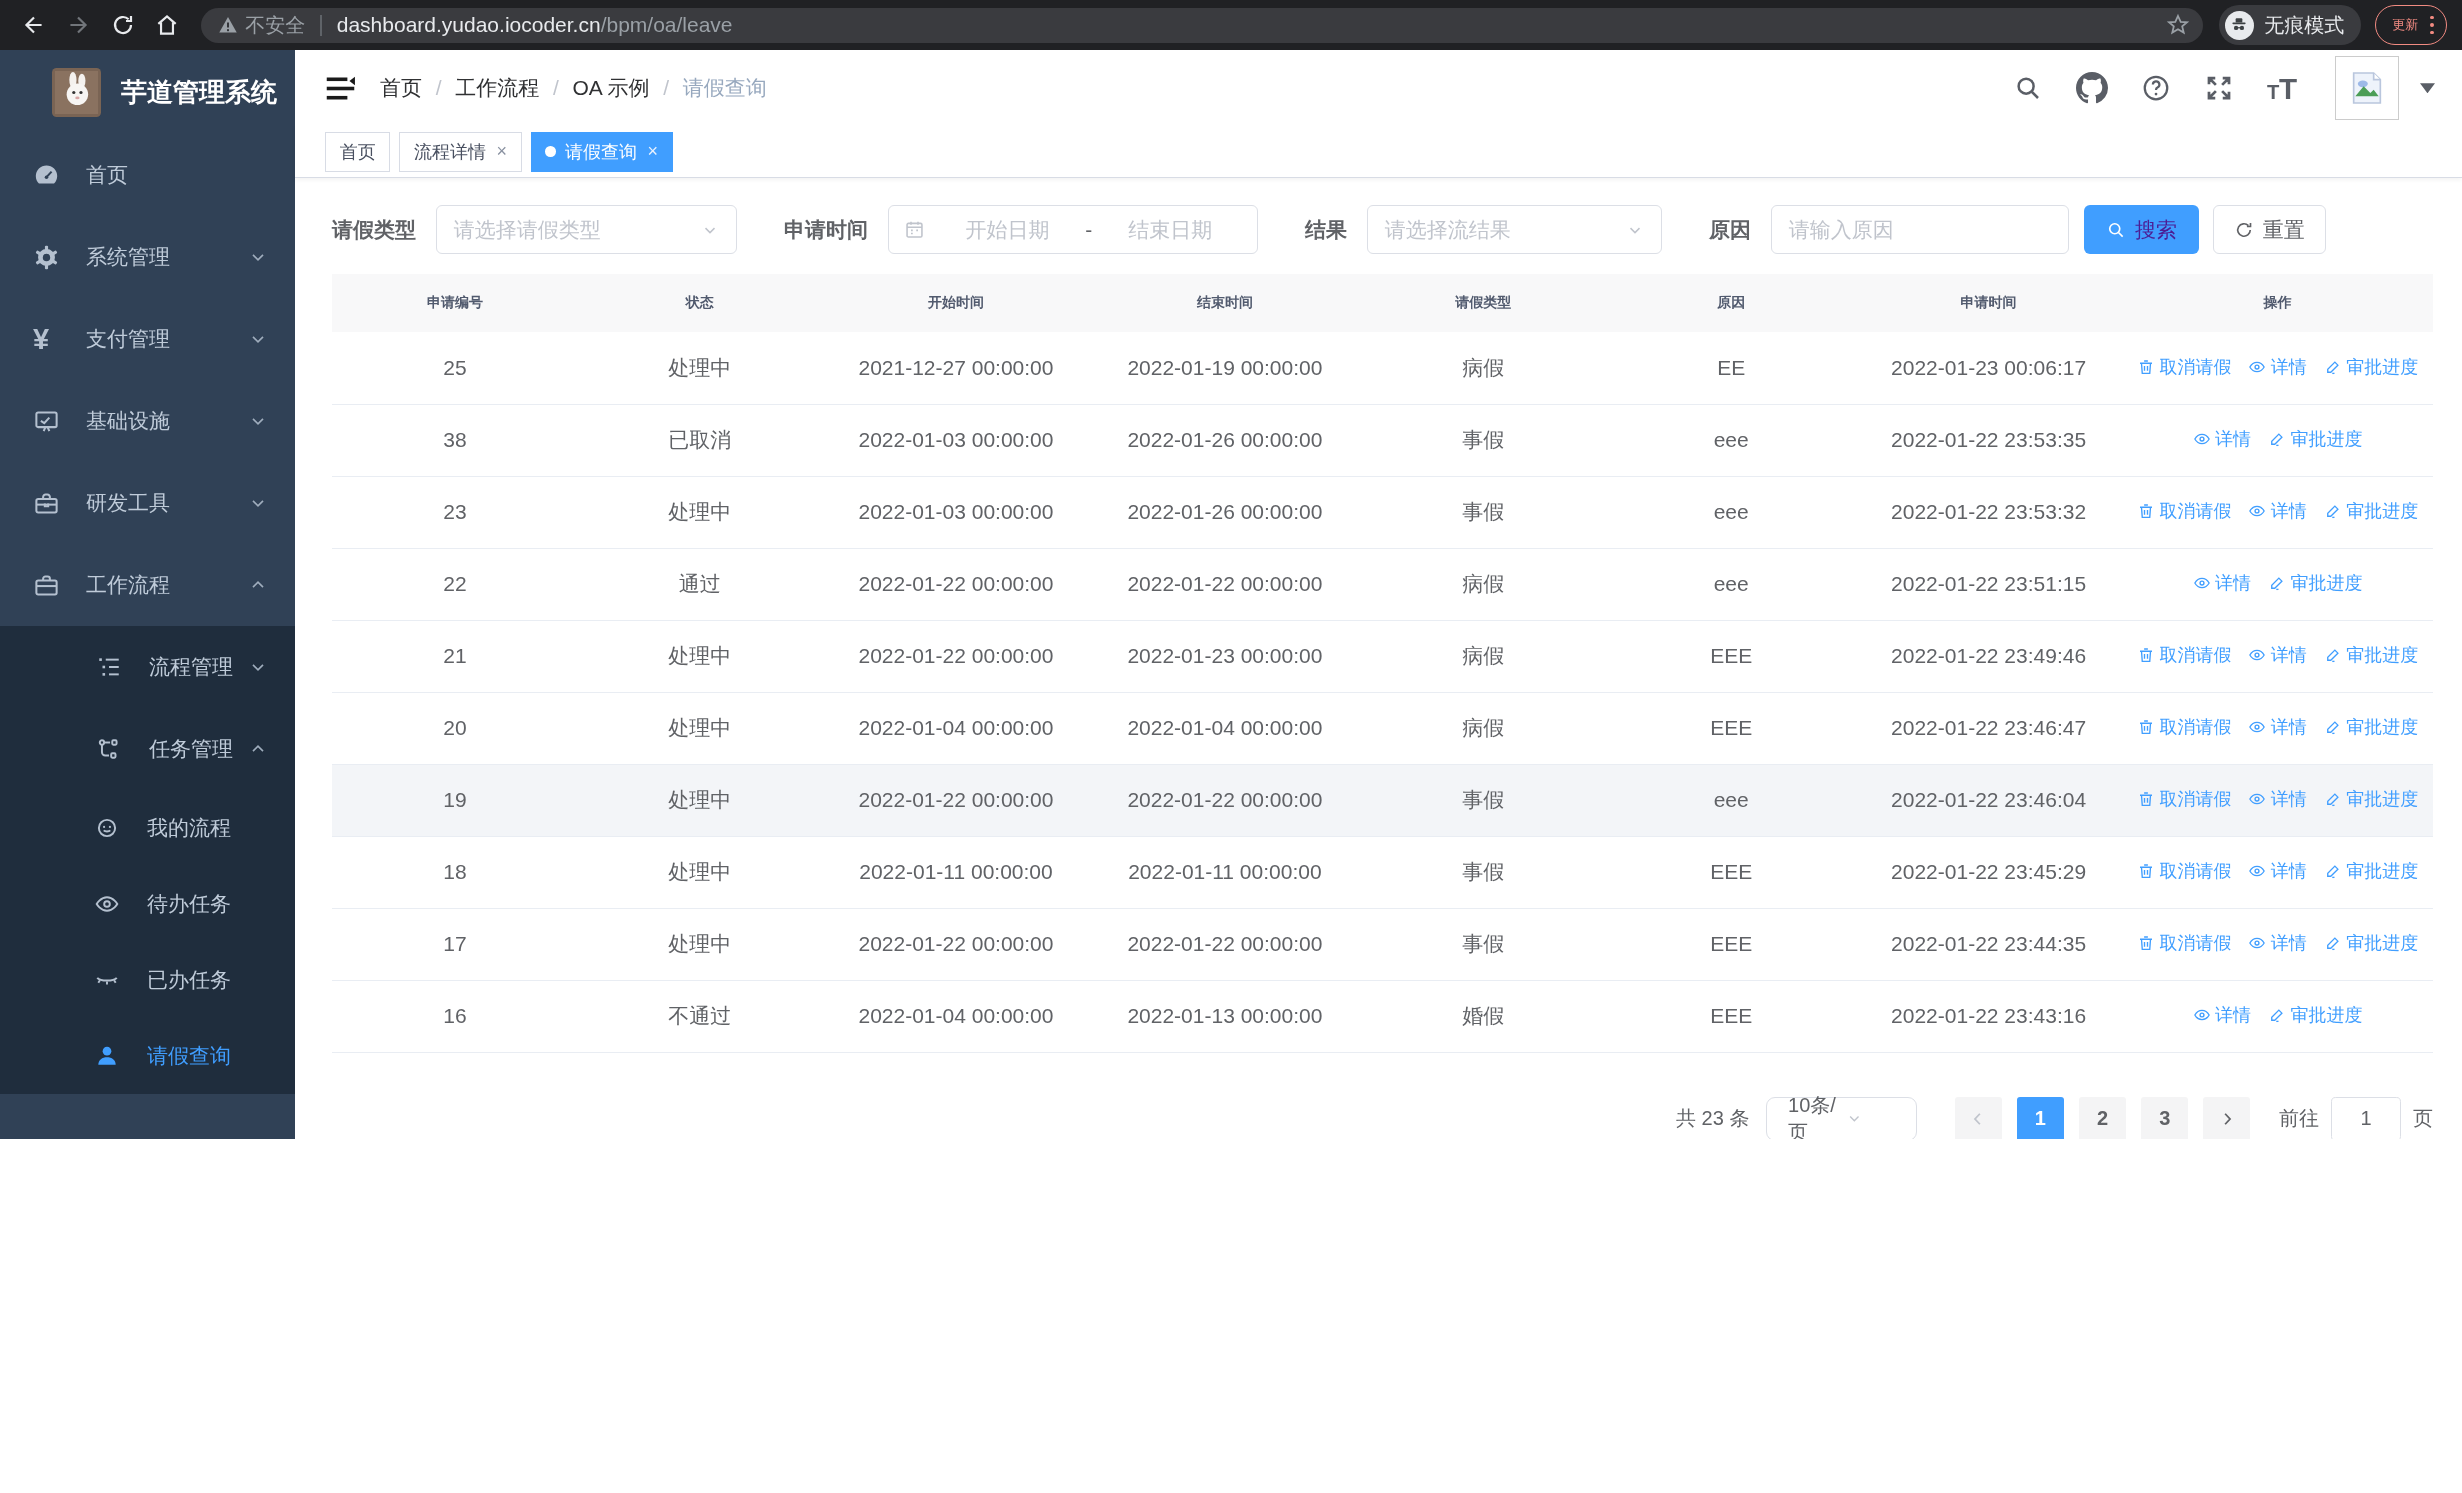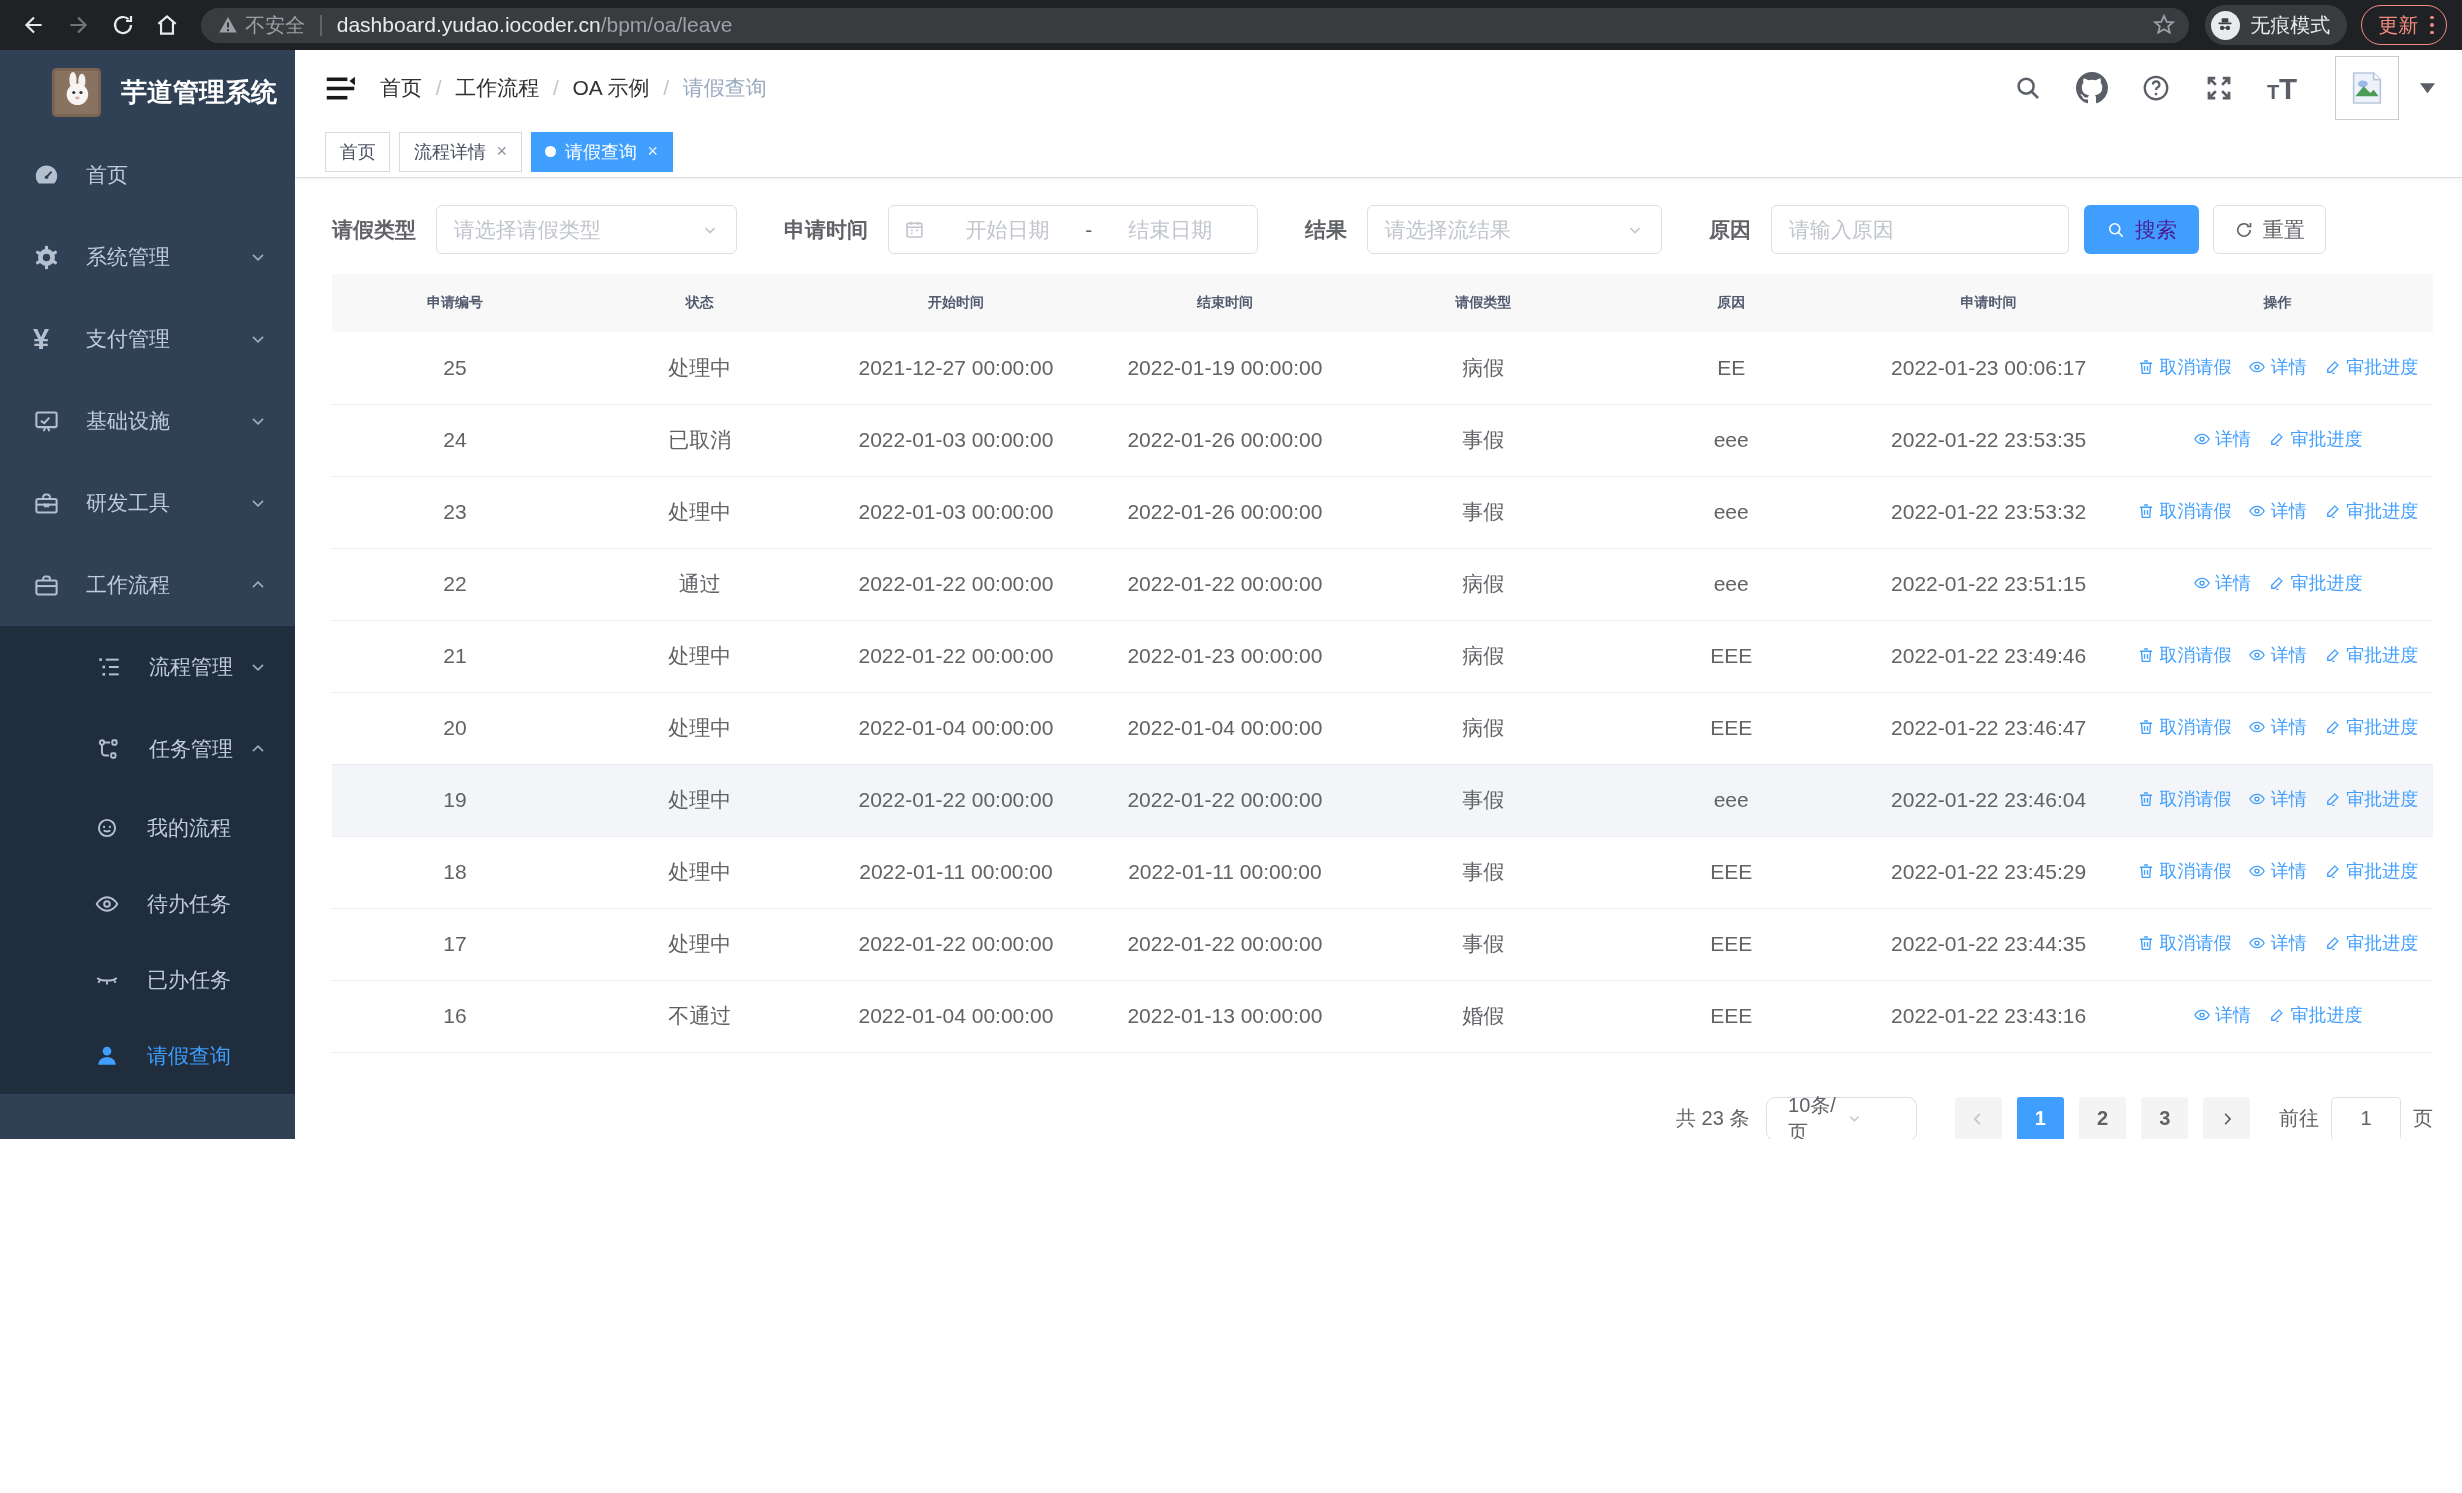--- a/index.html
+++ b/index.html
@@ -12,21 +12,21 @@
   .nav-btn { width:37px; height:37px; display:flex; align-items:center; justify-content:center; border-radius:50%; flex:0 0 auto; }
   .url-pill { flex:1; height:35px; background:#3a3b3f; border-radius:17.5px; display:flex; align-items:center; padding:0 13.7px 0 16.7px; margin:0 7.6px; min-width:0; }
   .sec-label { font-size:20px; color:#9aa0a6; margin-left:7.6px; }
   .url-divider { width:1.5px; height:21px; background:#5f6368; margin:0 15px; }
   .url-text { font-size:21px; color:#e8eaed; white-space:nowrap; overflow:hidden; flex:1; }
   .url-text .path { color:#9aa0a6; }
   .incog-pill { height:40px; background:#3a3b3f; border-radius:20px; display:flex; align-items:center; gap:10.6px; padding:0 16.7px 0 6px; flex:0 0 auto; }
   .incog-circle { width:29px; height:29px; border-radius:50%; background:#e8eaed; display:flex; align-items:center; justify-content:center; }
   .incog-label { color:#e8eaed; font-size:20px; }
   .update-pill { height:40px; border:1.5px solid #f28b82; border-radius:20px; display:flex; align-items:center; gap:12px; padding:0 12px 0 16.7px; flex:0 0 auto; margin-left:6px; }
-  .update-label { color:#f28b82; font-size:20px; }
+  .update-label { color:#f28b82; font-size:13px; }
   .dots { display:flex; flex-direction:column; gap:3.8px; }
   .dots i { width:3.8px; height:3.8px; border-radius:50%; background:#f28b82; }
 
   
   .shell { display:flex; height:1089px; }
 
   
   .sidebar { width:295px; background:#304156; flex:0 0 auto; display:flex; flex-direction:column; }
   .logo-row { height:84px; display:flex; align-items:center; padding-left:52px; gap:20px; }
   .logo-img { width:49px; height:49px; border-radius:4.6px; background:#7a6454; display:flex; align-items:center; justify-content:center; overflow:hidden; }
@@ -556,21 +556,21 @@
                   <span>详情</span>
                 </a><a class="act">
                   <svg width="18" height="18" viewBox="0 0 24 24" fill="none" stroke="currentColor" stroke-width="1.8">
                     <path d="M14.5 5.5l4 4L9 19H5v-4L14.5 5.5z"></path>
                     <path d="M11 20.5h3"></path>
                   </svg>
                   <span>审批进度</span>
                 </a></td>
   </tr>
             <tr>
-    <td>24</td>
+    <td>38</td>
     <td>已取消</td>
     <td>2022-01-03 00:00:00</td>
     <td>2022-01-26 00:00:00</td>
     <td>事假</td>
     <td>eee</td>
     <td>2022-01-22 23:53:35</td>
     <td><a class="act">
                   <svg width="18" height="18" viewBox="0 0 24 24" fill="none" stroke="currentColor" stroke-width="1.8">
                     <path d="M2.5 12S6 5.8 12 5.8 21.5 12 21.5 12 18 18.2 12 18.2 2.5 12 2.5 12z"></path>
                     <circle cx="12" cy="12" r="2.6"></circle>

